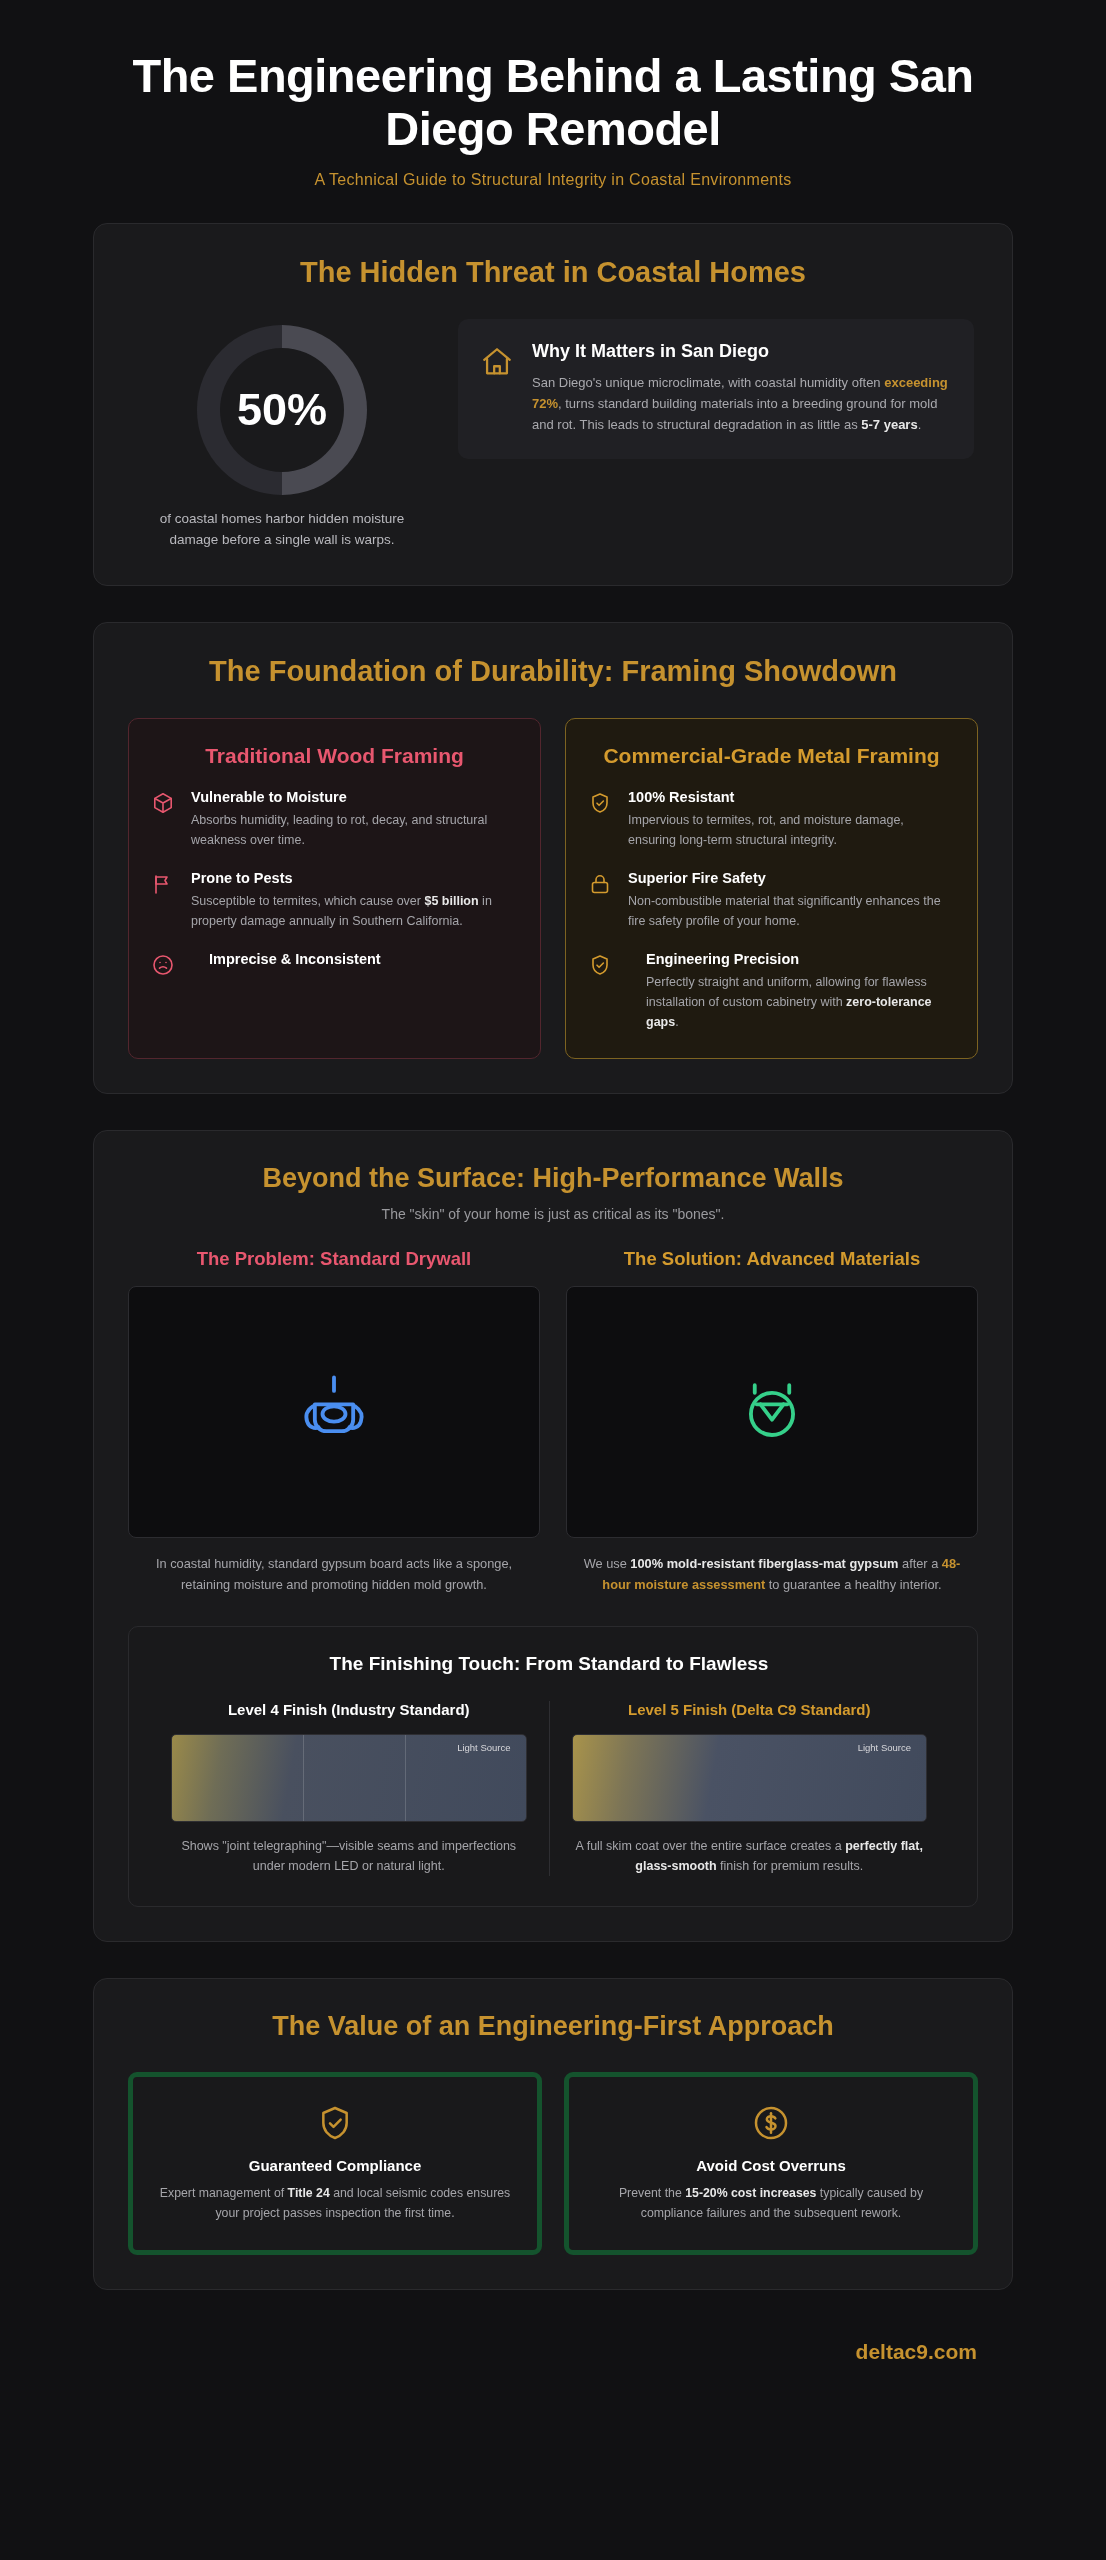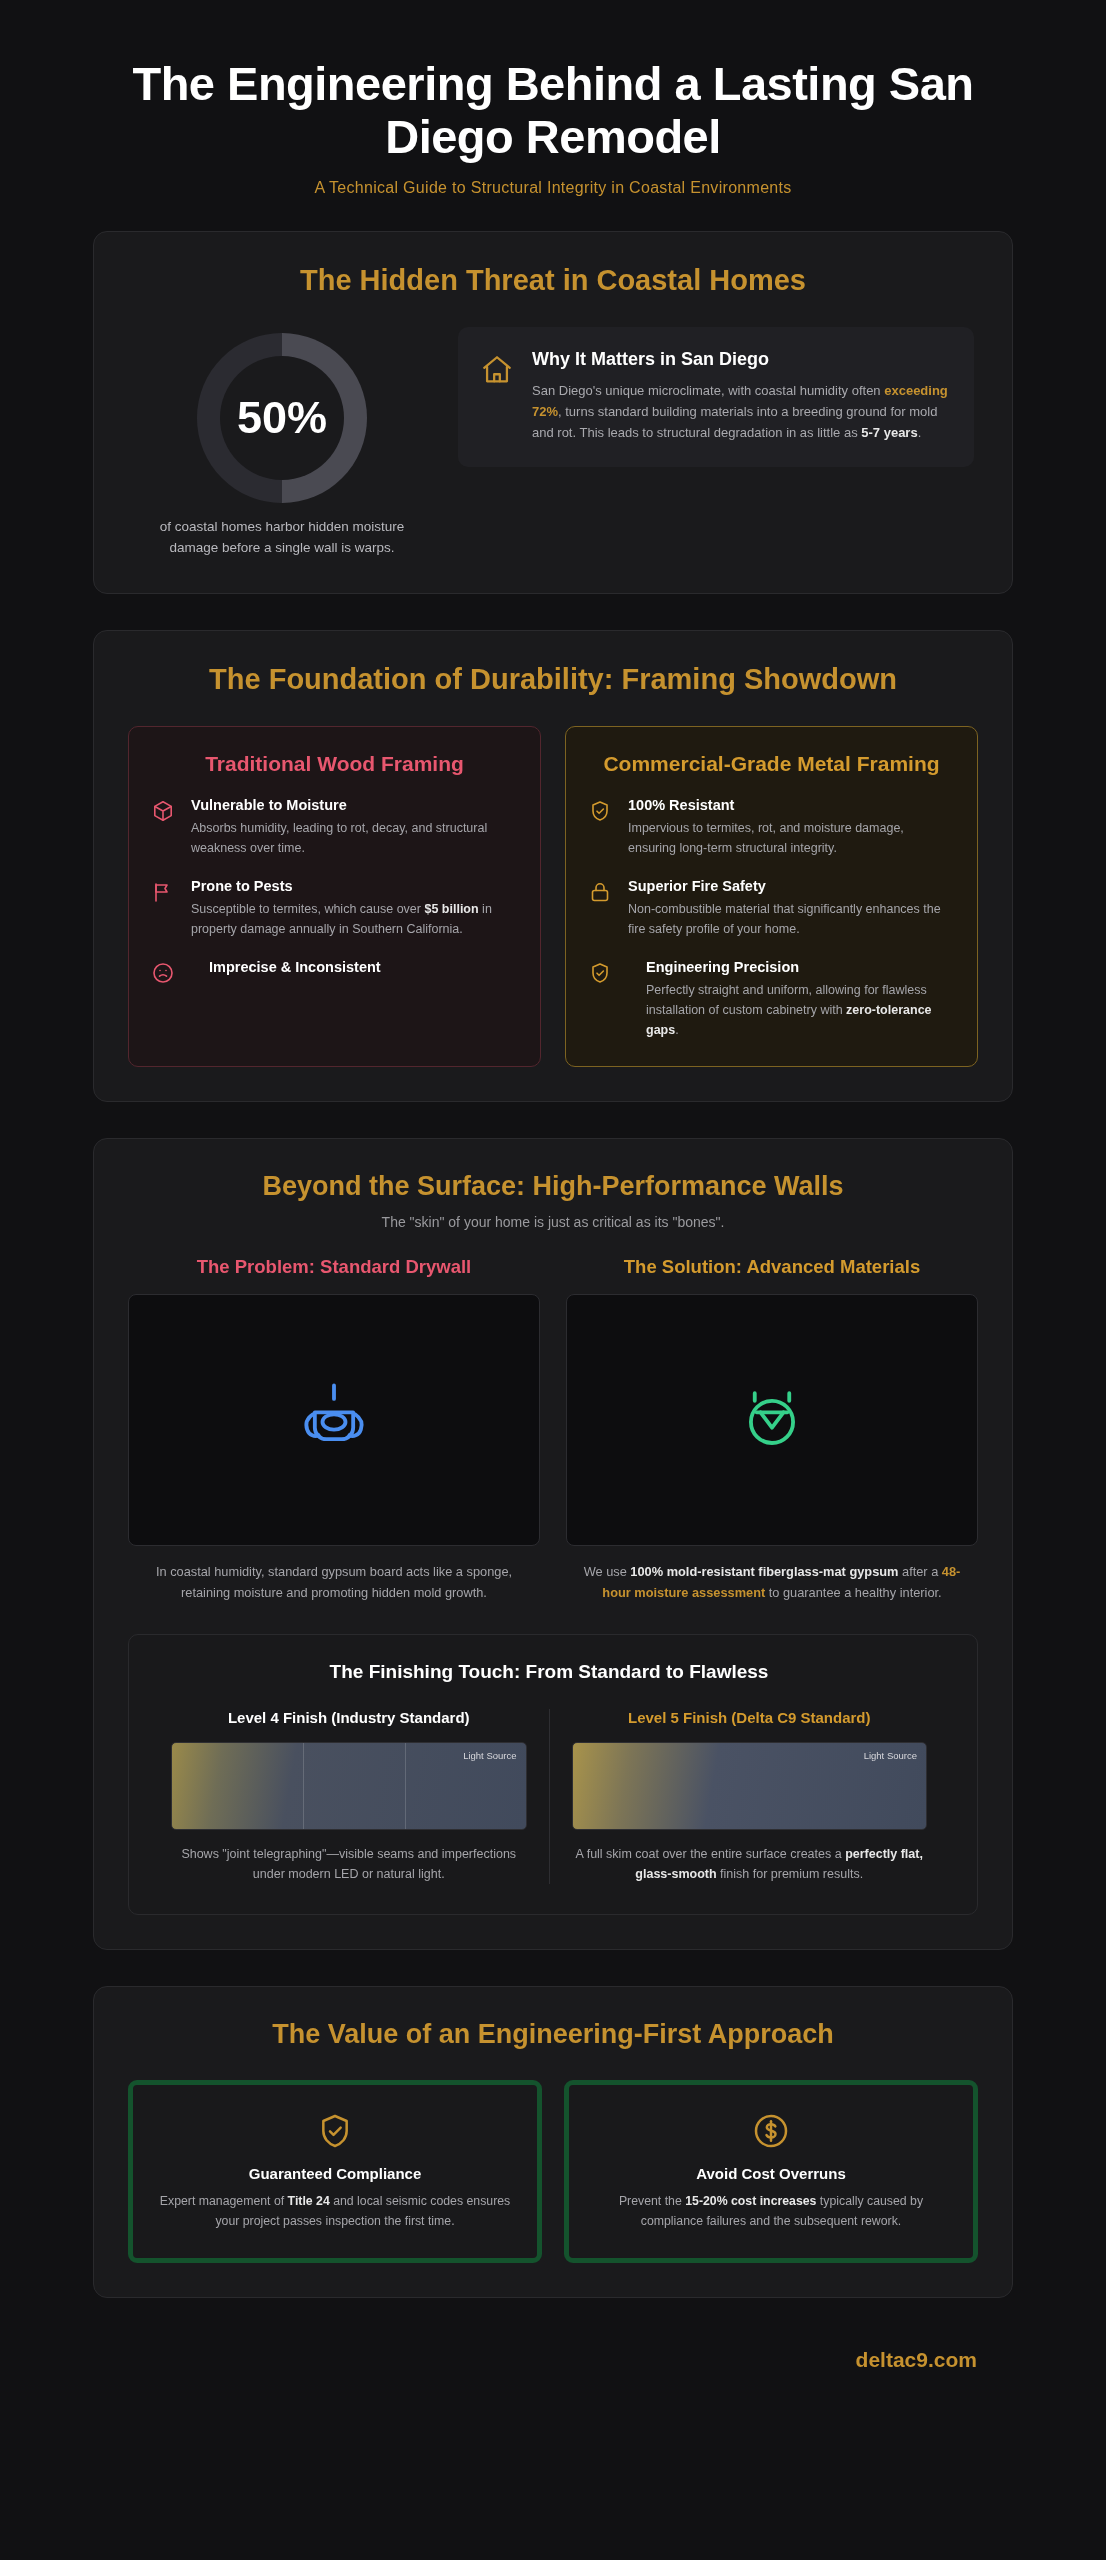--- a/index.html
+++ b/index.html
@@ -14,21 +14,21 @@
   .page {
     width: 1106px;
     min-height: 2560px;
     background: #111113;
     padding: 0 0 0 0;
     position: relative;
     overflow: hidden;
   }
   .inner {
     width: 920px;
-    margin: 12px auto;
+    margin: 4px auto;
     padding: 38px 0 30px 0;
   }
 
   
   .hero { text-align: center; padding: 8px 30px 34px 30px; }
   .hero h1 {
     font-size: 47px;
     line-height: 1.12;
     font-weight: bold;
     color: #ffffff;
@@ -161,21 +161,21 @@
   .finish-col { flex: 1; padding: 0 22px; }
   .finish-col + .finish-col { border-left: 1px solid #2e2e32; }
   .finish-col h4 { text-align: center; font-size: 15px; font-weight: bold; margin: 0 0 16px 0; }
   .finish-col.l4 h4 { color: #ffffff; }
   .finish-col.l5 h4 { color: #d49b2e; }
   .swatch {
     height: 88px; border-radius: 5px; position: relative; overflow: hidden;
     border: 1px solid #2e2e32;
   }
   .swatch .lbl {
-    position: absolute; top: 7px; right: 9px;
+    position: absolute; top: 7px; right: 15px;
     font-size: 9.5px; color: #d8d8dc;
   }
   .sw4 {
     background: linear-gradient(100deg, #9a8a4a 0%, #6f6d56 14%, #49505f 34%, #414a5c 100%);
   }
   .sw4 .seam {
     position: absolute; top: 0; bottom: 0; width: 1px; background: rgba(255,255,255,0.16);
   }
   .sw5 {
     background: linear-gradient(100deg, #a8934b 0%, #7d7556 16%, #4a5264 40%, #414a5c 100%);

